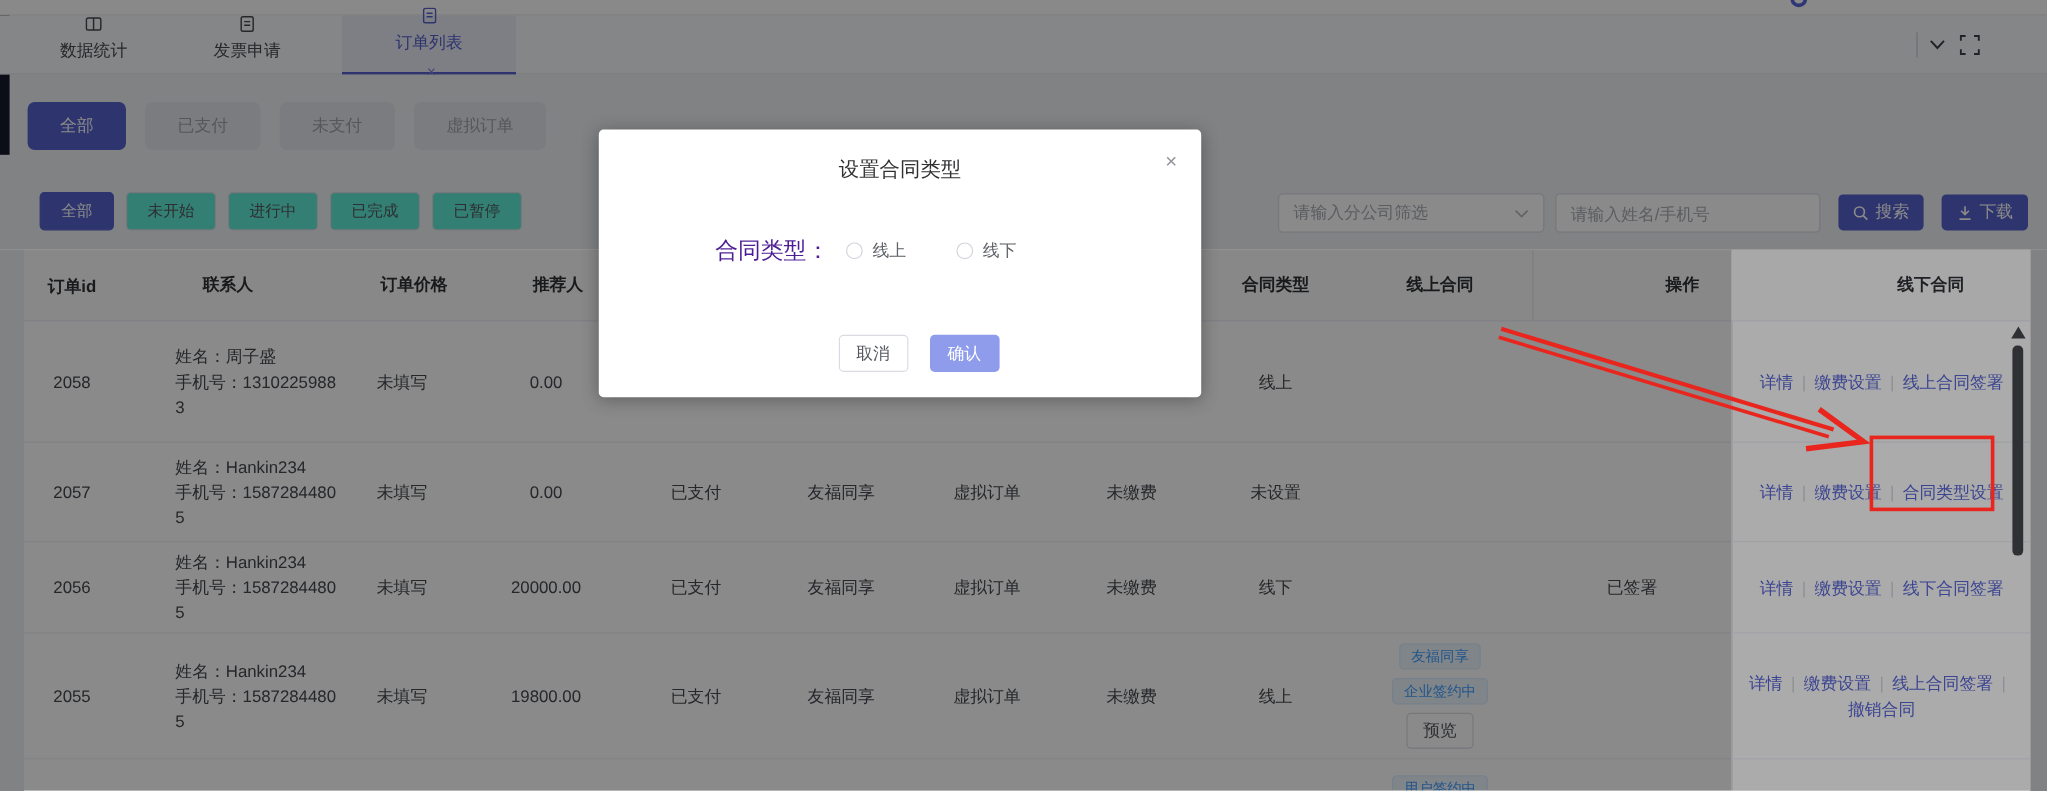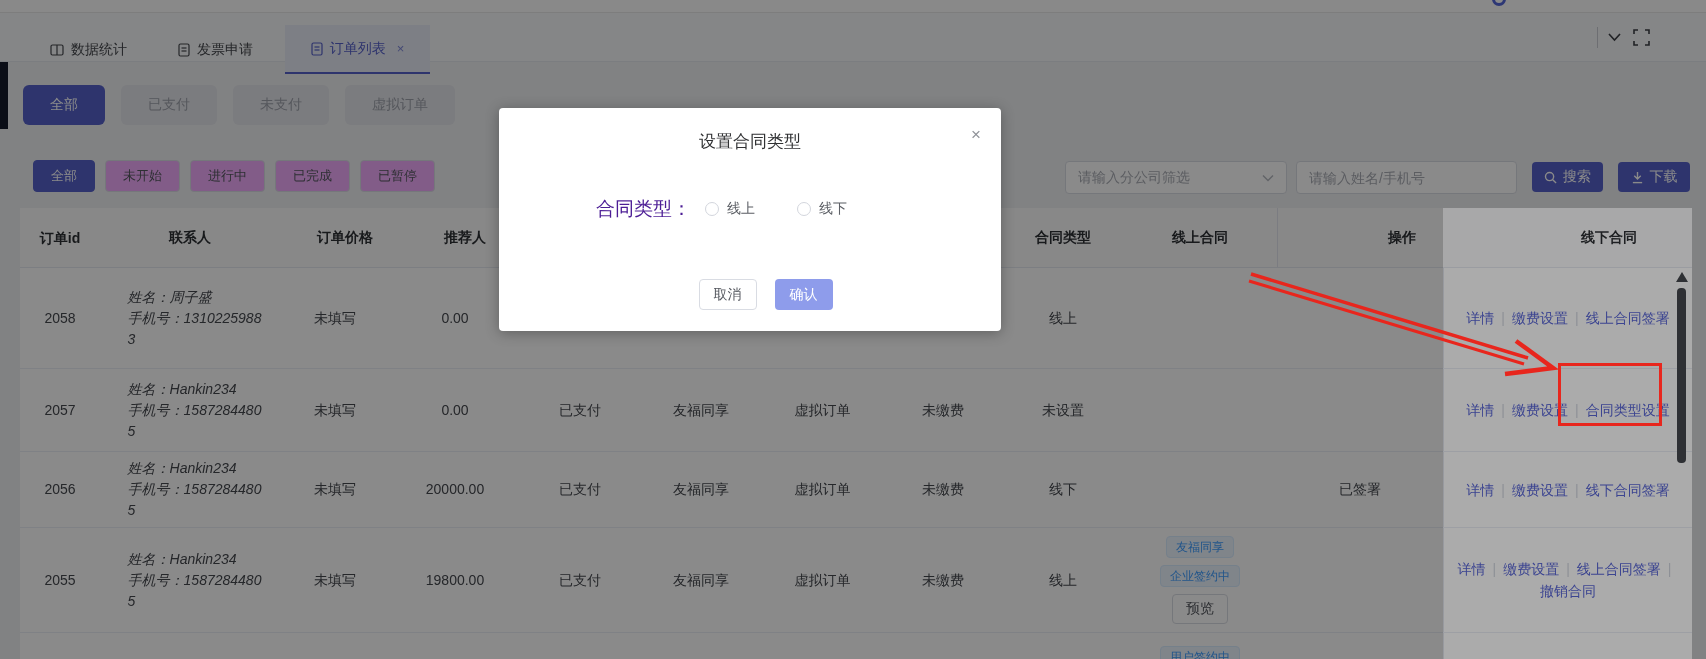--- a/index.html
+++ b/index.html
@@ -8,38 +8,38 @@
        background:#eef0f3;font-family:"Liberation Sans","DejaVu Sans",sans-serif;}
   .abs{position:absolute;}
 
   
   .topstrip{left:0;top:0;width:1706px;height:13px;background:#fdfdfd;border-bottom:1px solid #e8e8e8;}
   .blue-dot{left:1492px;top:-8px;width:14px;height:14px;border-radius:50%;border:3px solid #5466d8;background:#fff;}
   .sidebar-edge{left:0;top:13px;width:8px;height:116px;background:#161a2c;}
 
   
   .tabbar{left:0;top:13px;width:1706px;height:49px;background:#f6f7f9;border-bottom:1px solid #e4e7ed;}
-  .tab{position:absolute;top:12px;height:49px;display:flex;align-items:center;gap:7px;
-       font-size:14px;color:#45484d;cursor:pointer;padding:0 10px;}
+  .tab{position:absolute;top:0;height:49px;display:flex;align-items:center;gap:7px;
+       font-size:14px;color:#45484d;cursor:pointer;padding:0 10px;flex-direction:column;}
   .tab svg{flex:0 0 auto;}
   .tab-active{background:#e7eaf6;border-bottom:2px solid #5560c9;color:#5560c9;}
   .tab-close{font-size:13px;color:#7c86d6;margin-left:4px;cursor:pointer;}
   .win-divider{left:1597px;top:27px;width:1px;height:21px;background:#c9ccd3;}
   .winicon{color:#3c3f45;cursor:pointer;}
 
   
   .pfilters{left:23px;top:85px;display:flex;gap:16px;}
   .pbtn{height:40px;padding:0 27px;border-radius:6px;border:none;font-size:14px;
         display:flex;align-items:center;background:#e4e5ea;color:#9da1ab;cursor:pointer;white-space:nowrap;}
   .pbtn.active{background:#5560c9;color:#fff;}
 
   
   .sfilters{left:33px;top:160px;display:flex;gap:10px;}
   .sbtn{height:32px;padding:0 17px;border-radius:4px;font-size:13px;display:flex;align-items:center;
-        background:#f0abfc;border:1px solid #d9dce3;color:#54575e;cursor:pointer;white-space:nowrap;}
+        background:#5eead4;border:1px solid #d9dce3;color:#54575e;cursor:pointer;white-space:nowrap;}
   .sbtn.active{background:#5560c9;border-color:#5560c9;color:#fff;}
 
   
   .sel{left:1065px;top:161px;width:222px;height:33px;background:#fff;border:1px solid #d9dce3;border-radius:4px;
        display:flex;align-items:center;justify-content:space-between;padding:0 12px;cursor:pointer;}
   .sel .ph{font-size:14px;color:#a9acb4;}
   .txt{left:1296px;top:161px;width:221px;height:33px;background:#fff;border:1px solid #d9dce3;border-radius:4px;
        padding:0 12px;font-size:14px;color:#333;outline:none;font-family:inherit;}
   .txt::placeholder{color:#a9acb4;}
   .actbtn{border:none;border-radius:4px;background:#5560c9;color:#fff;font-size:14px;
@@ -48,21 +48,21 @@
   .btn-down{left:1618px;top:162px;width:72px;height:30px;}
 
   
   .table{left:20px;top:208px;width:1672px;height:451px;background:#fff;overflow:hidden;}
   .trow{display:flex;border-bottom:1px solid #ebeef5;background:#fff;}
   .thead{height:60px;background:#fbfbfc;border-bottom:1px solid #e6e9f0;}
   .thead .cell{font-weight:bold;color:#2e3135;}
   .rh1{height:101px;} .rh2{height:83px;} .rh3{height:76px;} .rh4{height:105px;} .rh5{height:80px;}
   .cell{display:flex;align-items:center;justify-content:center;text-align:center;
         font-size:14px;color:#45484e;line-height:21px;}
-  .cell.left{justify-content:center;text-align:left;padding-left:9px;font-style:italic;}
+  .cell.left{justify-content:flex-end;text-align:left;padding-left:9px;}
   .c1{width:80px;} .c2{width:180px;} .c3{width:110px;} .c4{width:130px;} .c5{width:120px;}
   .c6{width:122px;} .c7{width:121px;} .c8{width:120px;} .c9{width:120px;} .c10{width:154px;}
   .c11{width:166px;} .c12{width:249px;border-left:1px solid #e3e6ee;}
   .idwrap{display:inline-block;max-width:44px;word-break:break-all;line-height:20px;}
   .contact div{line-height:21px;}
   .acts{display:flex;flex-wrap:wrap;justify-content:center;align-items:center;padding:0 10px;line-height:22px;}
   .lnk{color:#5a67d8;font-size:14px;cursor:pointer;white-space:nowrap;}
   .sep{color:#d3d7e0;margin:0 7px;}
   .tagcol{display:flex;flex-direction:column;align-items:center;gap:7px;}
   .tag{font-size:12px;color:#409eff;background:#ecf5ff;border:1px solid #d9ecff;border-radius:4px;

